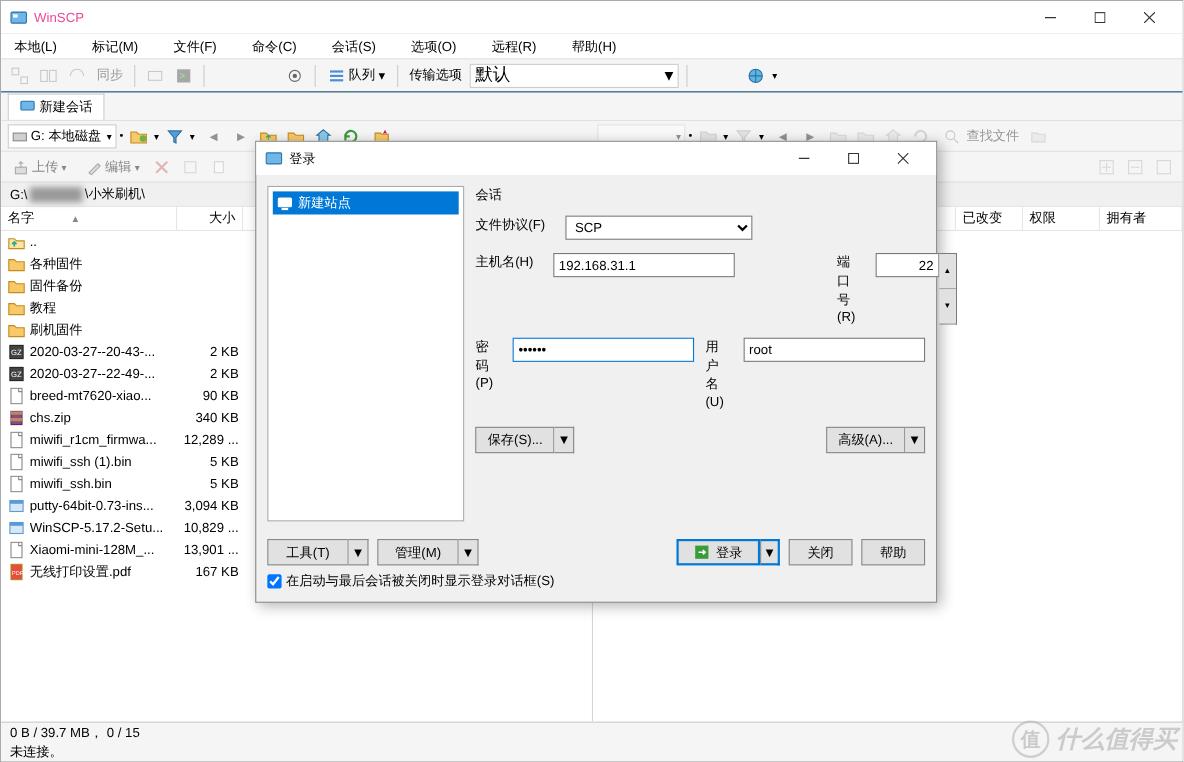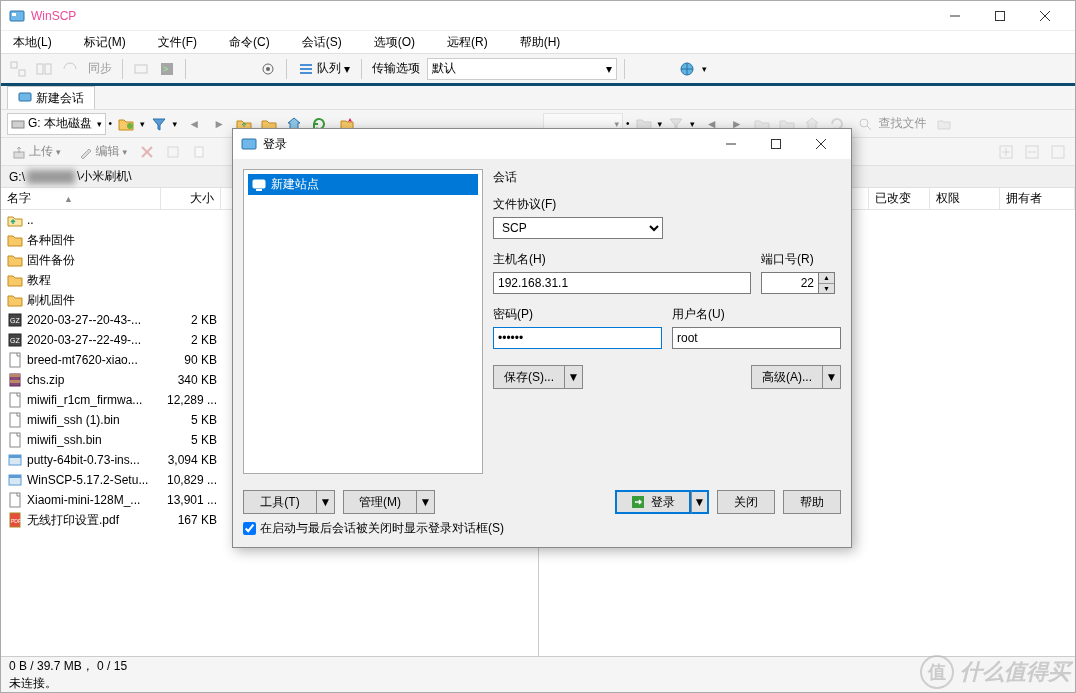--- a/index.html
+++ b/index.html
@@ -14,23 +14,23 @@
 .win-btn { width: 45px; height: 29px; display: flex; align-items: center; justify-content: center; color: #333; cursor: pointer; }
 
 .menubar { height: 22px; display: flex; align-items: center; padding: 0 6px; gap: 20px; background: #fff; }
 .menu-item { padding: 2px 6px; cursor: pointer; }
 
 .toolbar { height: 30px; display: flex; align-items: center; padding: 2px 6px; gap: 4px; border-top: 1px solid #e0e0e0; background: #f5f5f5; }
 .toolbar .sep { width: 1px; height: 20px; background: #ccc; margin: 0 3px; }
 .tb-btn { width: 22px; height: 22px; display: flex; align-items: center; justify-content: center; cursor: pointer; border: 1px solid transparent; }
 .tb-text { padding: 0 3px; }
 .queue-dd { display: flex; align-items: center; gap: 3px; padding: 0 4px; }
-.transfer-combo { width: 190px; height: 22px; border: 1px solid #ccc; background: #fff; padding: 0 4px; font-size: 12px; }
-
-.tabs-row { height: 26px; display: flex; align-items: center; padding: 0 6px; background: #f5f5f5; border-top: 3px solid #0c4a6e; }
+.transfer-combo { width: 190px; height: 22px; border: 1px solid #ccc; background: #fff; padding: 0 4px; font-size: 16px; }
+
+.tabs-row { height: 26px; display: flex; align-items: center; padding: 0 6px; background: #f5f5f5; border-top: 1px solid #0c4a6e; }
 .session-tab { display: flex; align-items: center; gap: 4px; padding: 3px 10px; background: #fff; border: 1px solid #ccc; border-bottom: none; cursor: pointer; }
 
 .nav-toolbar { height: 28px; display: flex; align-items: center; padding: 2px 6px; gap: 4px; background: #f5f5f5; border-top: 1px solid #e0e0e0; }
 .drive-combo { height: 22px; border: 1px solid #ccc; background: #fff; padding: 0 3px; font-size: 12px; display: flex; align-items: center; gap: 3px; }
 .pane-split { display: flex; flex: 1; }
 .left-half, .right-half { flex: 1; display: flex; align-items: center; gap: 3px; }
 
 .ops-toolbar { height: 28px; display: flex; align-items: center; padding: 2px 6px; gap: 4px; background: #f5f5f5; border-top: 1px solid #e0e0e0; }
 .op-btn { display: flex; align-items: center; gap: 3px; padding: 2px 5px; cursor: pointer; color: #888;}
 
@@ -61,21 +61,21 @@
 
 .login-dialog { position: absolute; left: 232px; top: 128px; width: 620px; height: 420px; background: #f0f0f0; border: 1px solid #888; box-shadow: 3px 3px 12px rgba(0,0,0,0.3); display: flex; flex-direction: column; }
 .login-titlebar { height: 30px; background: #fff; display: flex; align-items: center; padding: 0 8px; }
 .login-titlebar .title-text { flex: 1; font-size: 12px; }
 .login-body { flex: 1; display: flex; padding: 10px; gap: 10px; }
 .sites-panel { width: 240px; border: 1px solid #aaa; background: #fff; padding: 4px; }
 .site-item { display: flex; align-items: center; gap: 5px; padding: 2px 4px; background: #0078d7; color: #fff; }
 .session-panel { flex: 1; display: flex; flex-direction: column; gap: 6px; }
 .session-panel label { font-size: 12px; }
 .field-row { display: flex; gap: 10px; }
-.field-col { display: flex; flex-direction: column; gap: 4px; }
+.field-col { display: flex; gap: 18px; }
 .login-input, .login-select { height: 22px; border: 1px solid #7a7a7a; padding: 0 4px; font-size: 12px; background: #fff; }
 .login-input.active { border: 1px solid #0078d7; }
 .btn-dd { height: 24px; display: flex; align-items: stretch; }
 .btn-dd-main { border: 1px solid #888; background: #e1e1e1; padding: 0 10px; display: flex; align-items: center; cursor: pointer; font-size:12px; }
 .btn-dd-arrow { width: 18px; border: 1px solid #888; border-left: none; background: #e1e1e1; display: flex; align-items: center; justify-content: center; cursor: pointer; }
 .login-footer { padding: 6px 10px 10px 10px; display: flex; flex-direction: column; gap: 6px; }
 .footer-btns { display: flex; gap: 8px; align-items: center; }
 .footer-btns .spacer { flex: 1; }
 .dlg-btn { height: 24px; padding: 0 16px; border: 1px solid #888; background: #e1e1e1; cursor: pointer; font-size: 12px; display:flex; align-items:center; }
 .login-check { display: flex; align-items: center; gap: 4px; font-size: 12px; }

